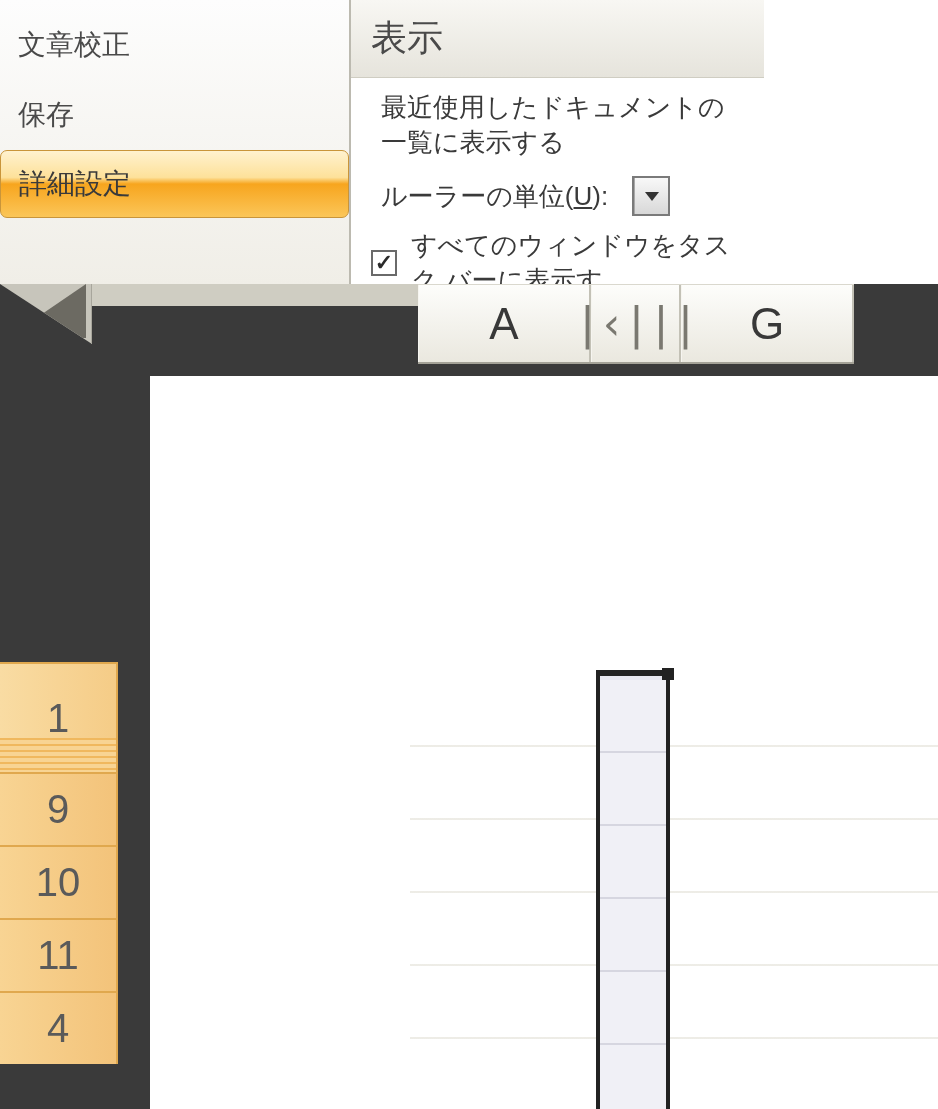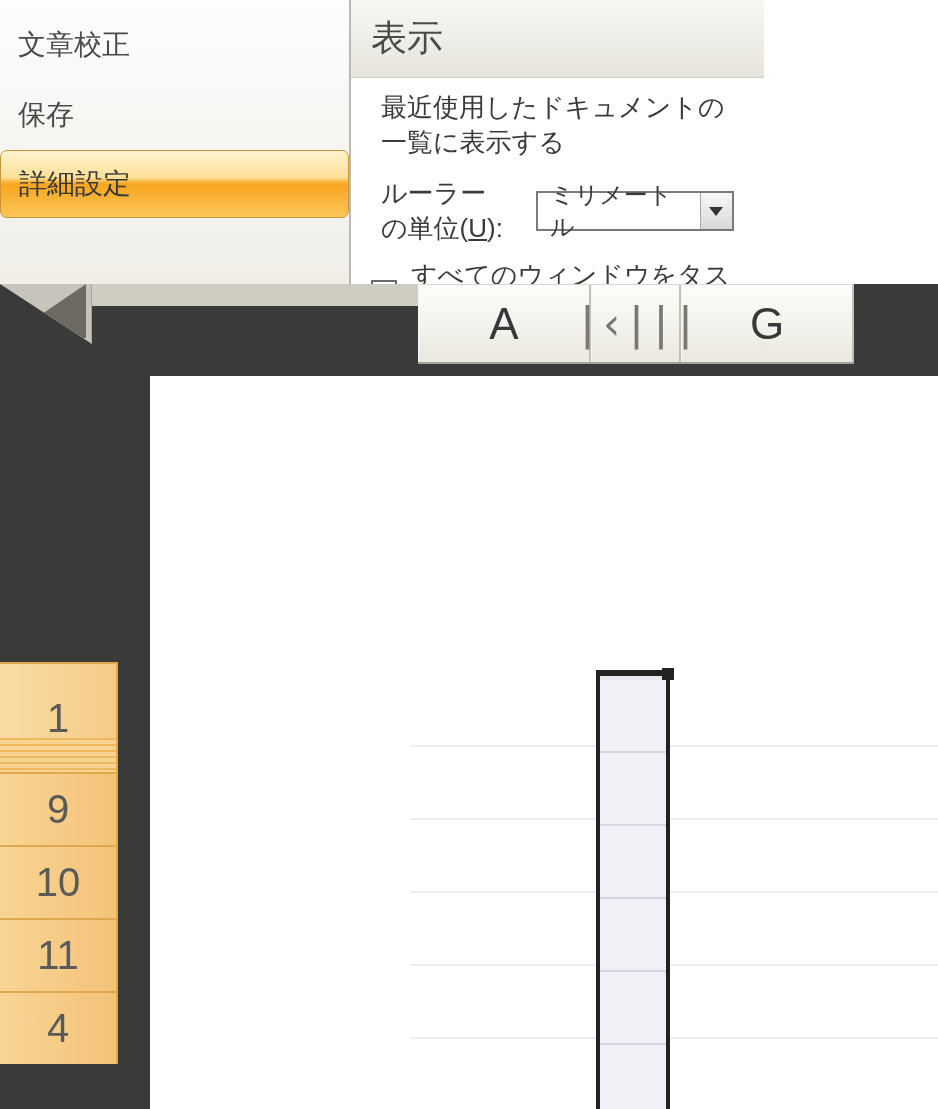--- a/index.html
+++ b/index.html
@@ -271,21 +271,20 @@
 
     <div class="option-row first">
       <span>最近使用したドキュメントの一覧に表示する</span>
     </div>
 
     <div class="option-row">
       <span>
         <span>ルーラーの単位(</span><span class="u">U</span><span>):</span>
       </span>
       <span class="dropdown">
-        <span class="dd-text">ミリメートル</span>
         <span class="dd-btn"></span>
       </span>
     </div>
 
     <div class="checkbox-row">
       <span class="checkbox"></span>
       <span>すべてのウィンドウをタスク バーに表示す</span>
     </div>
 
     <div class="checkbox-row">

